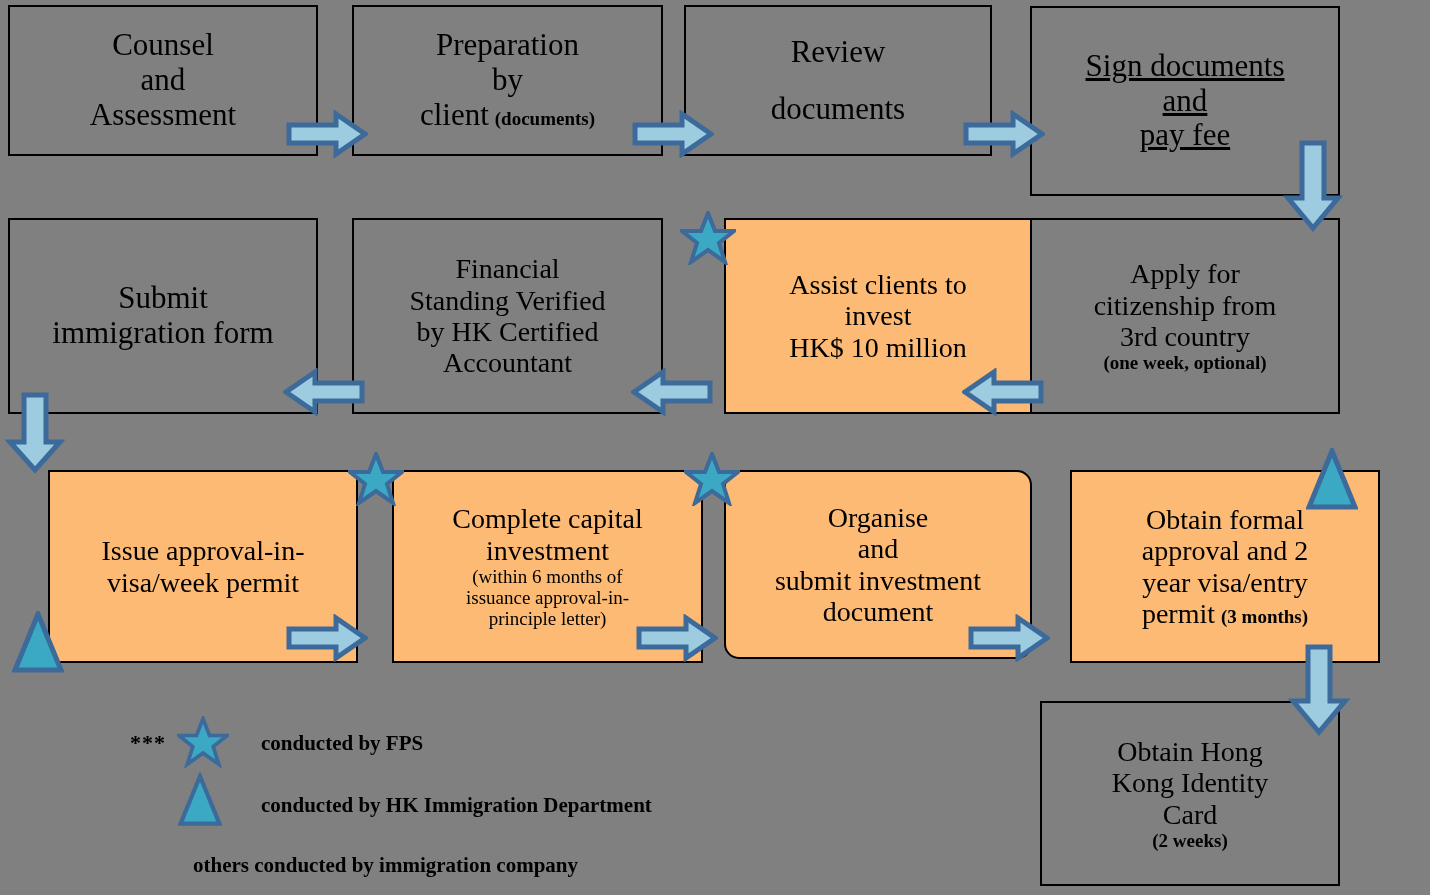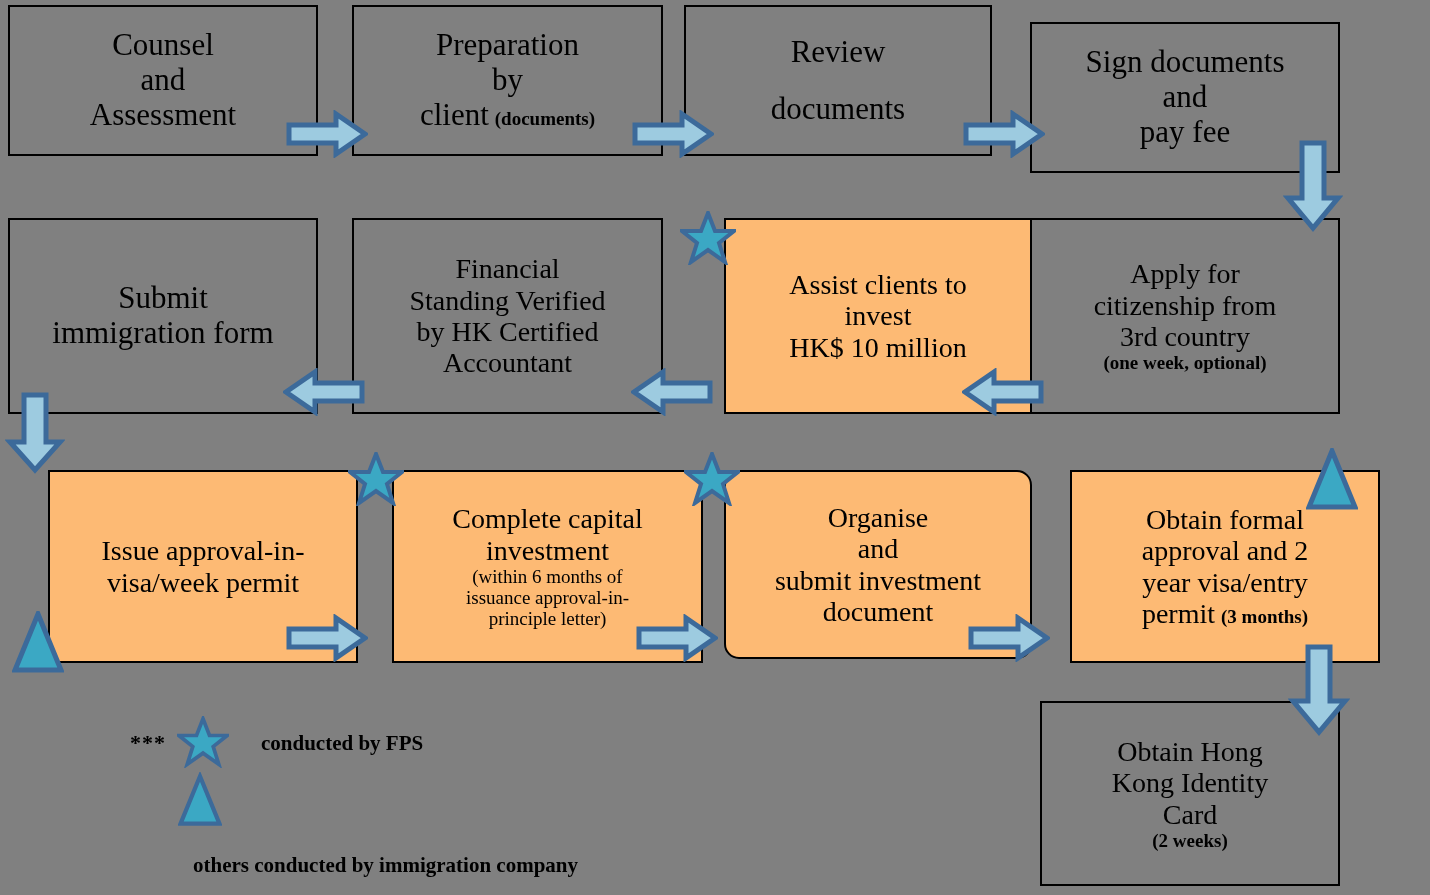--- a/index.html
+++ b/index.html
@@ -59,21 +59,21 @@
       <span class="big">client</span>
       <span class="small">(documents)</span>
     </span>
   </div>
 
   <div class="node gray" style="left:684px;top:5px;width:308px;height:151px;">
     <span class="ln big" style="margin-bottom:22px;">Review</span>
     <span class="ln big">documents</span>
   </div>
 
-  <div class="node gray" style="left:1030px;top:22px;width:310px;height:151px;">
+  <div class="node gray" style="left:1030px;top:6px;width:310px;height:190px;text-decoration:underline;">
     <span class="ln big">Sign documents</span>
     <span class="ln big">and</span>
     <span class="ln big">pay fee</span>
   </div>
 
   <div class="node gray" style="left:8px;top:218px;width:310px;height:196px;">
     <span class="ln big">Submit</span>
     <span class="ln big">immigration form</span>
   </div>
 
@@ -211,18 +211,21 @@
   </svg>
 
   <div class="legend-row" style="left:261px;top:731px;">
     <span>conducted by FPS</span>
   </div>
 
   <svg class="tri" style="left:178px;top:772px;z-index:6;" width="44" height="56" viewBox="0 0 52 62">
     <polygon points="26,3 49,59 3,59" fill="#3BA8C4" stroke="#3C6A9A" stroke-width="5" stroke-linejoin="miter"></polygon>
   </svg>
 
+  <div class="legend-row" style="left:261px;top:793px;">
+    <span>conducted by HK Immigration Department</span>
+  </div>
 
   <div class="legend-row" style="left:193px;top:853px;">
     <span>others conducted by  immigration company</span>
   </div>
 
 </div>
 
 </body></html>

